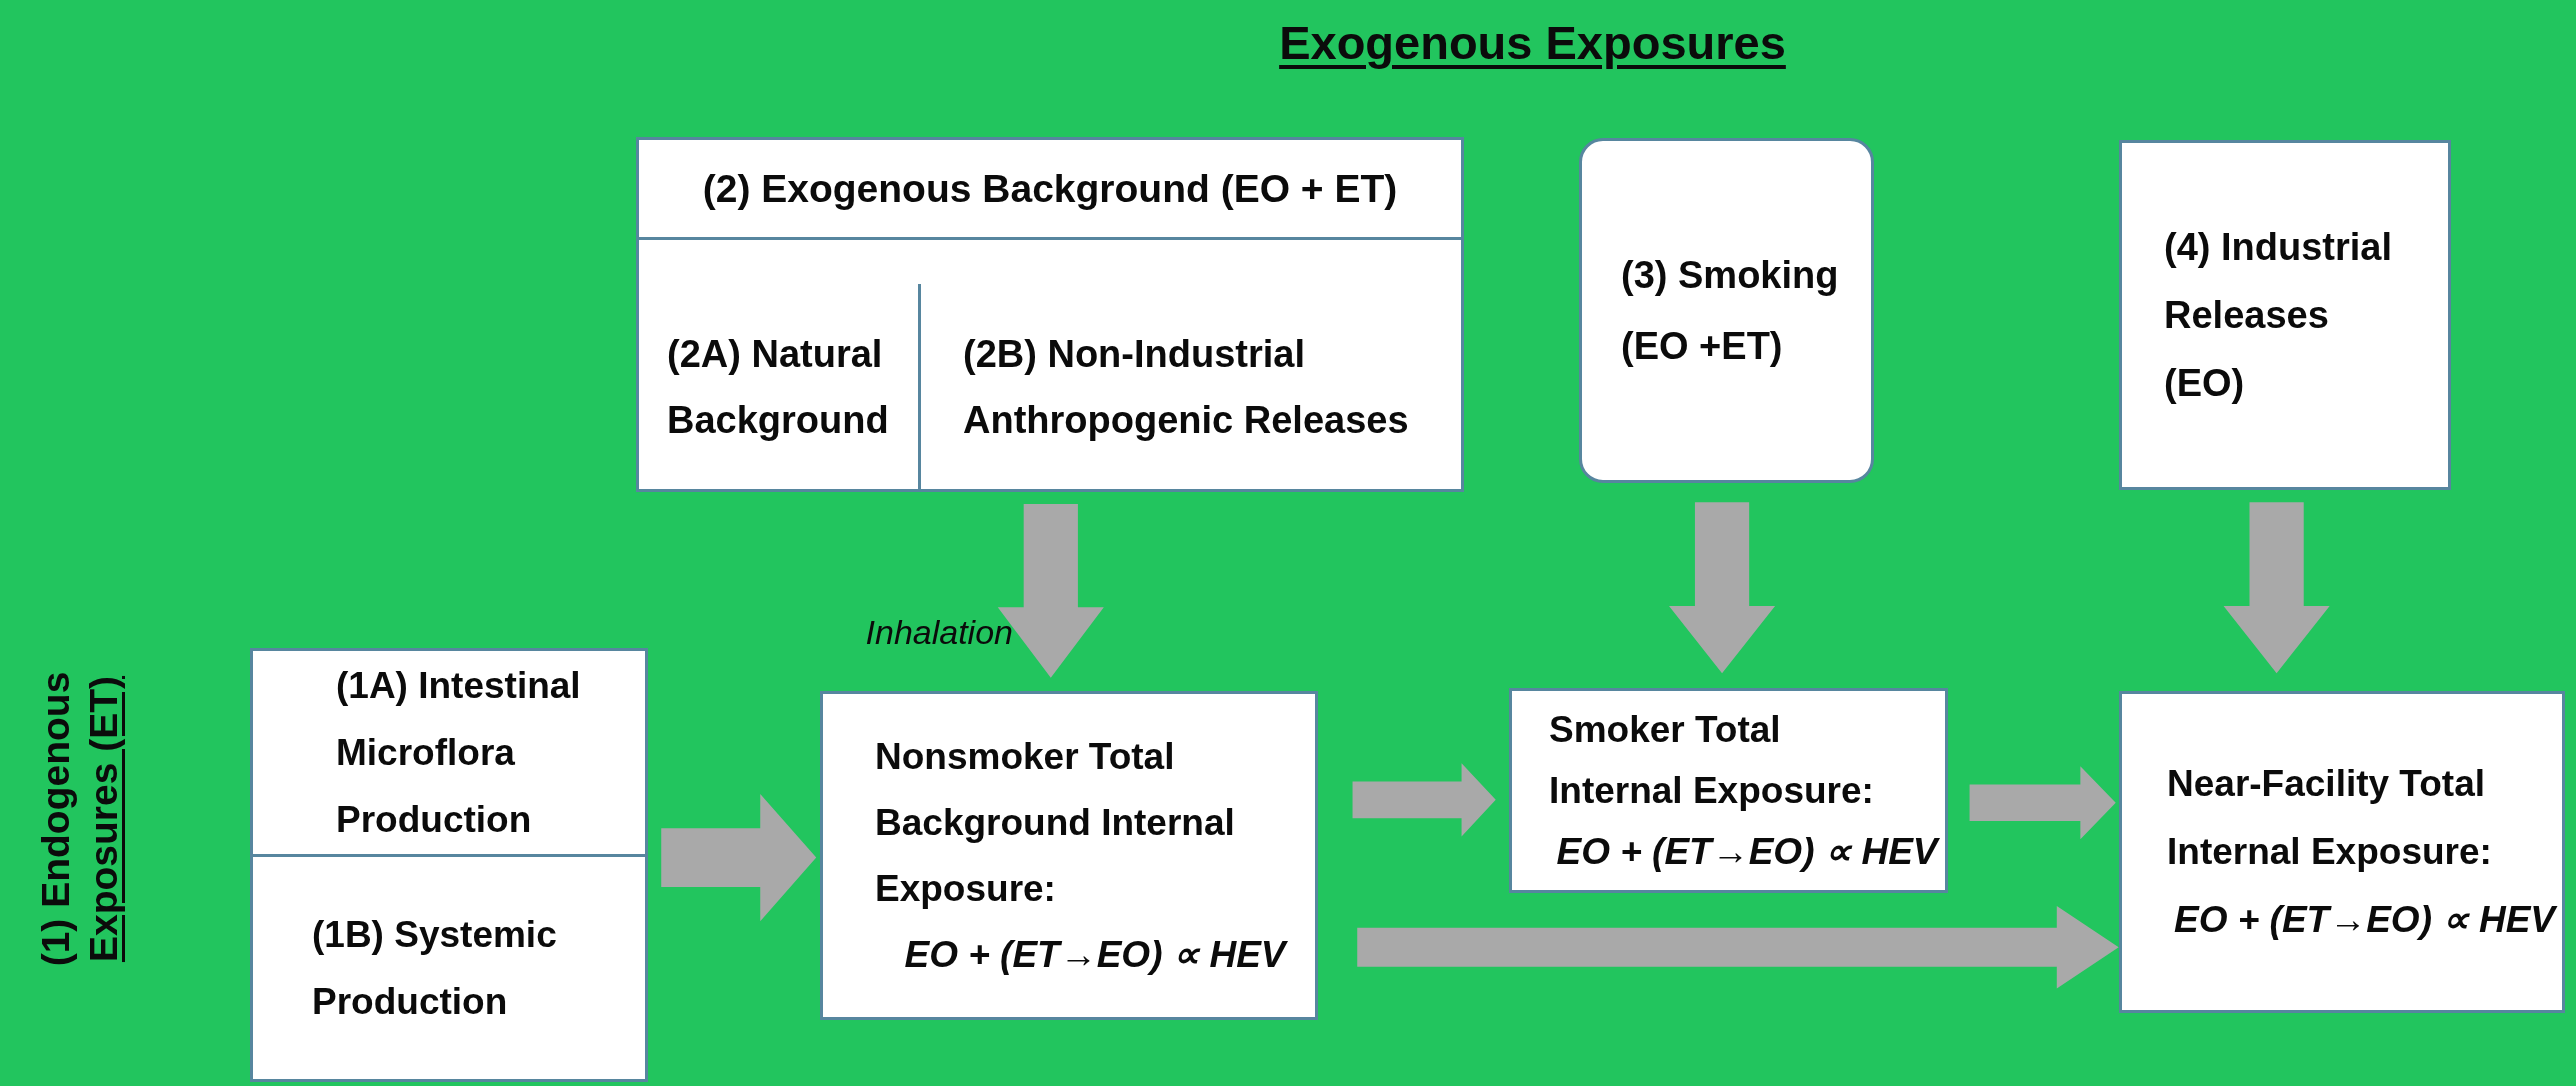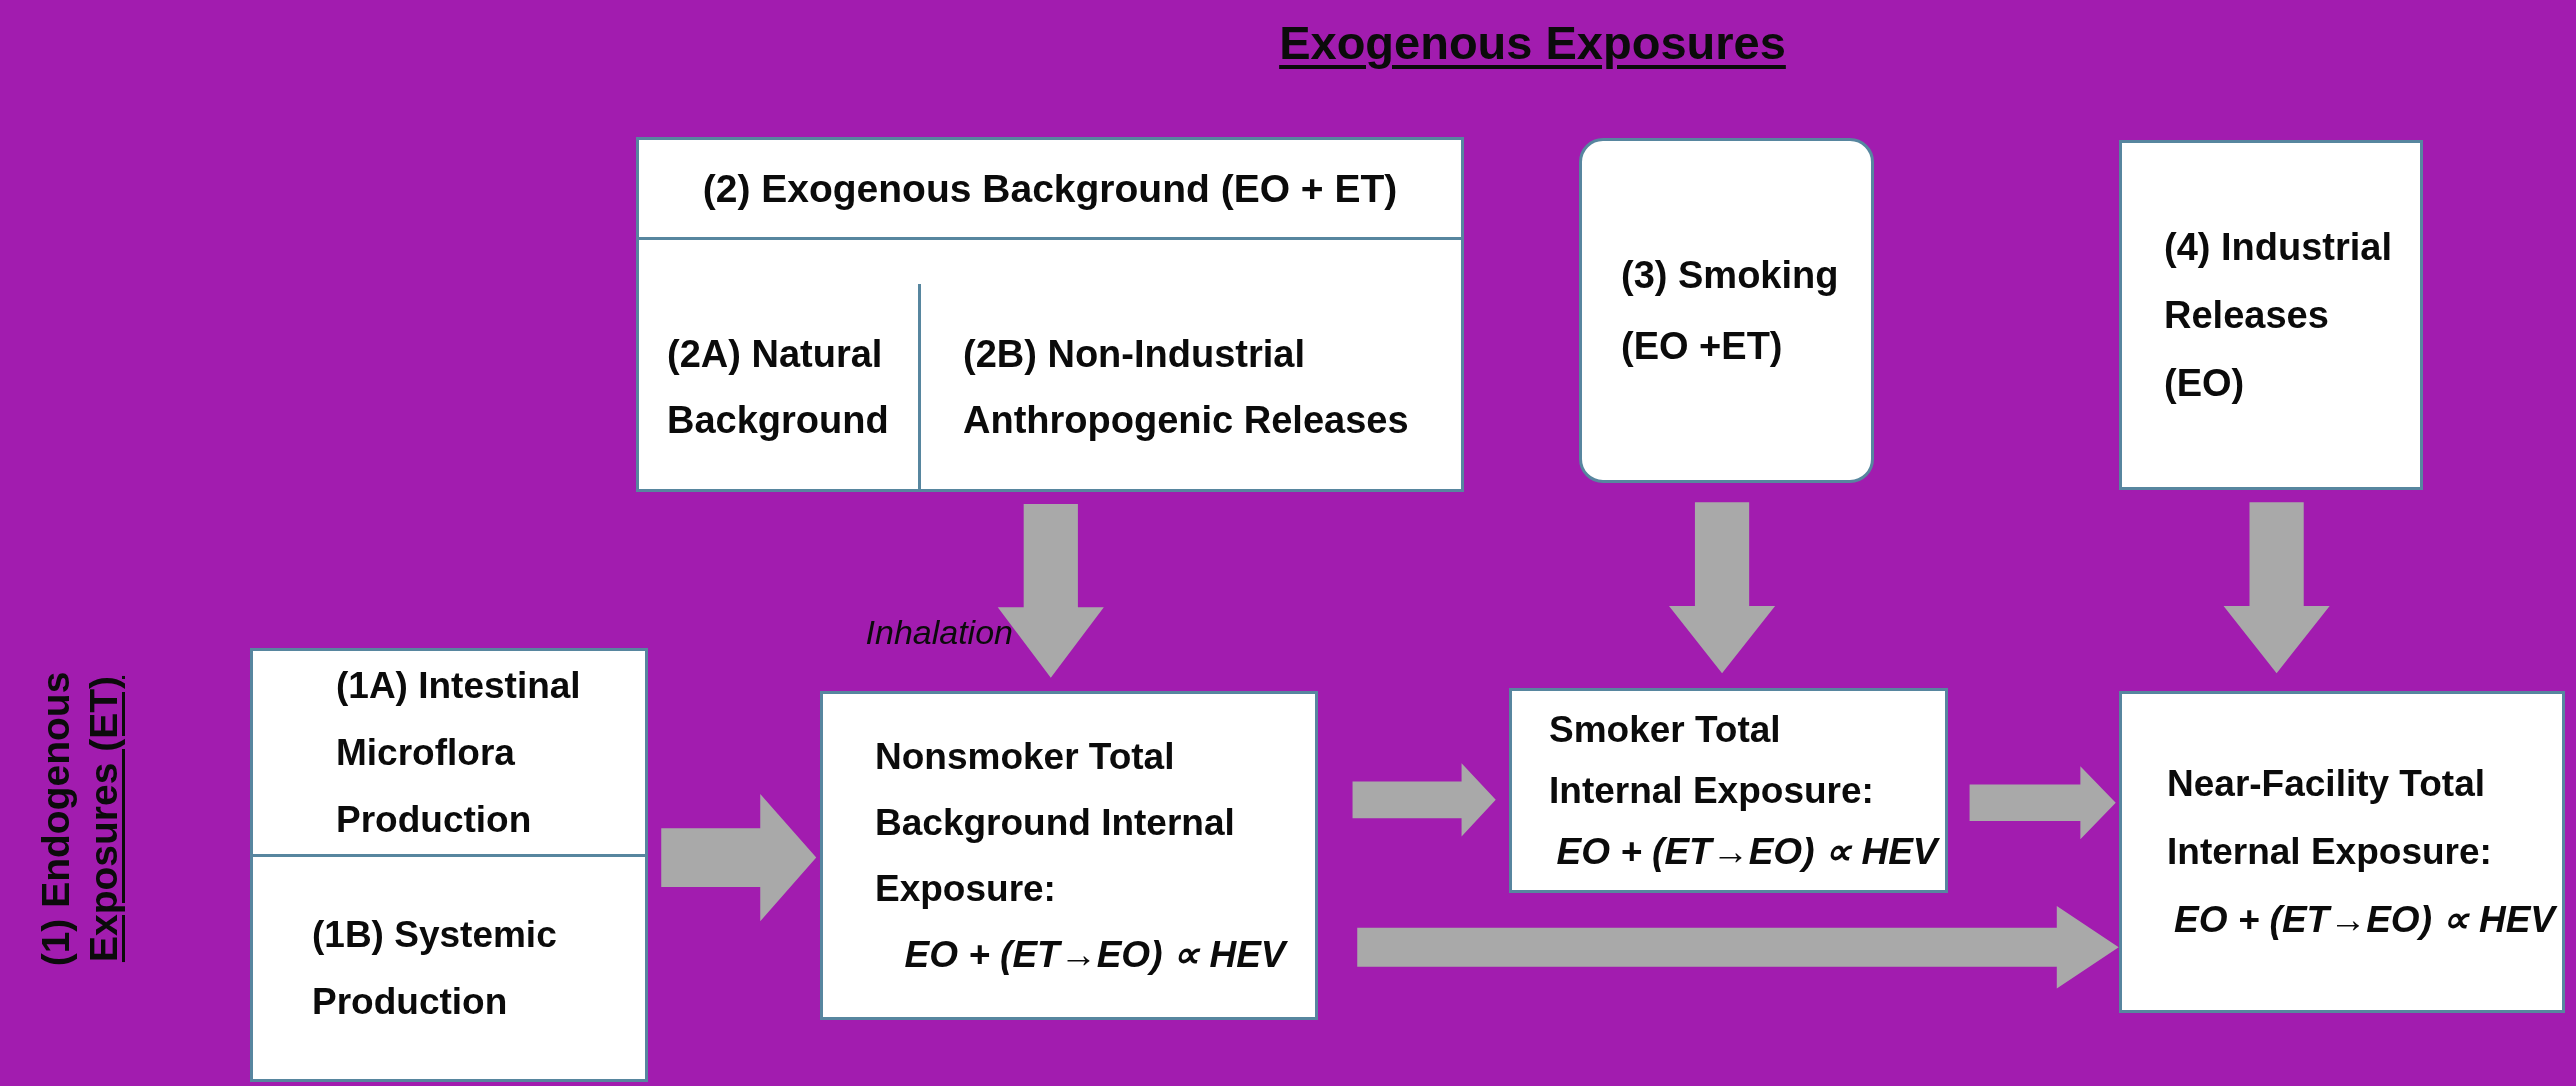--- a/index.html
+++ b/index.html
@@ -3,21 +3,21 @@
 <meta charset="utf-8">
 <style>
   :root{
     --border-blue:#57869f;
     --arrow-gray:#a9a9a9;
     --text-black:#0b0b0b;
   }
   html,body{margin:0;padding:0;background:#ffffff;}
   body{width:2576px;height:1087px;overflow:hidden;
        font-family:"Liberation Sans",sans-serif;color:var(--text-black);}
-  .canvas{position:relative;width:2576px;height:1087px;background:#a21caf;}
+  .canvas{position:relative;width:2576px;height:1087px;background:#22c55e;}
   .arrow-layer{position:absolute;left:0;top:0;width:2576px;height:1087px;}
   .arrow-layer polygon{fill:var(--arrow-gray);}
   .title{position:absolute;left:1120px;top:15.3px;width:825px;margin:0;
          text-align:center;font-size:47px;font-weight:bold;letter-spacing:0px;
          text-decoration:underline;text-decoration-thickness:3.5px;text-underline-offset:5.9px;}
   .side-label{position:absolute;left:-189px;top:769px;width:542px;height:100px;
               transform:rotate(-90deg);transform-origin:center;
               text-align:center;font-size:39px;font-weight:bold;line-height:48px;white-space:nowrap;}
   .side-label .u{text-decoration:underline;text-decoration-thickness:2.9px;text-underline-offset:4.7px;}
   .box{position:absolute;border:3.5px solid var(--border-blue);background:#fff;box-sizing:border-box;}
@@ -30,21 +30,21 @@
                 display:flex;align-items:center;justify-content:center;
                 font-size:39px;font-weight:bold;}
   .box-exo .subrow{flex:1;display:flex;}
   .box-exo .sub-a{width:282px;border-right:3.5px solid var(--border-blue);box-sizing:border-box;}
   .box-exo .sub-b{flex:1;}
   .sub-a .lines{padding-left:28px;font-size:38px;line-height:66px;}
   .sub-b .lines{padding-left:42px;font-size:38px;line-height:66px;}
   
   .box-smoking{left:1579px;top:138px;width:295px;height:345px;border-radius:24px;}
   .box-smoking .lines{padding-left:39px;font-size:38px;line-height:71px;}
-  .box-industrial{left:2119px;top:140px;width:304px;height:350px;}
+  .box-industrial{left:2119px;top:140px;width:332px;height:350px;}
   .box-industrial .lines{padding-left:42px;font-size:38px;line-height:68px;}
   
   .box-1ab{left:250px;top:648px;width:398px;height:434px;display:flex;flex-direction:column;}
   .sec-1a{height:206px;border-bottom:3.5px solid var(--border-blue);box-sizing:border-box;padding-left:24px;}
   .sec-1b{flex:1;}
   .sec-1a .lines,.sec-1b .lines{padding-left:59px;font-size:37px;line-height:67px;}
   
   .box-nonsmoker{left:820px;top:691px;width:498px;height:329px;}
   .box-nonsmoker .lines{padding-left:52px;font-size:37px;line-height:66px;}
   .box-smoker{left:1509px;top:688px;width:439px;height:205px;}

